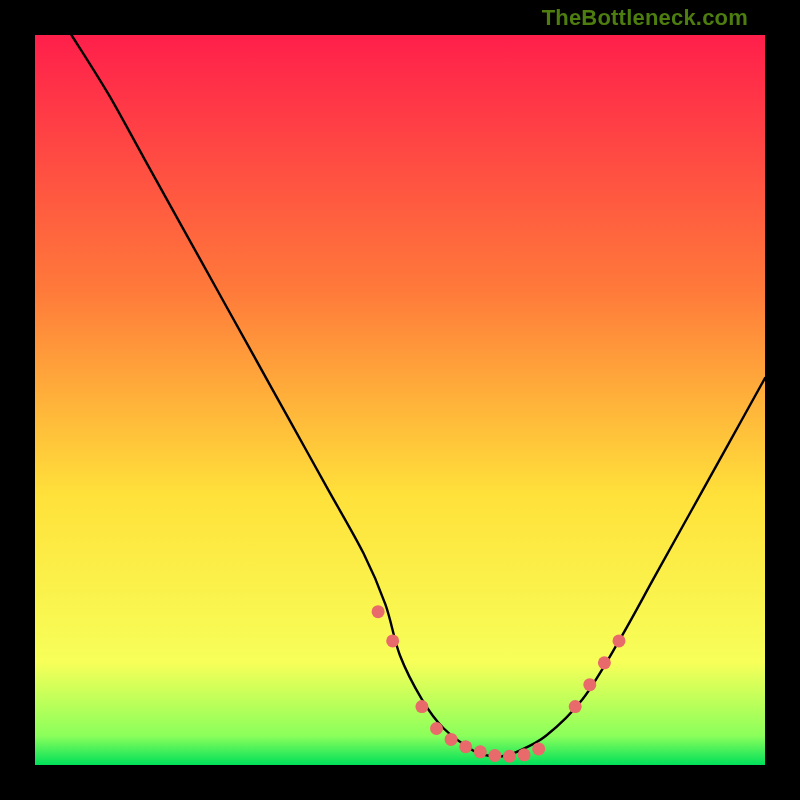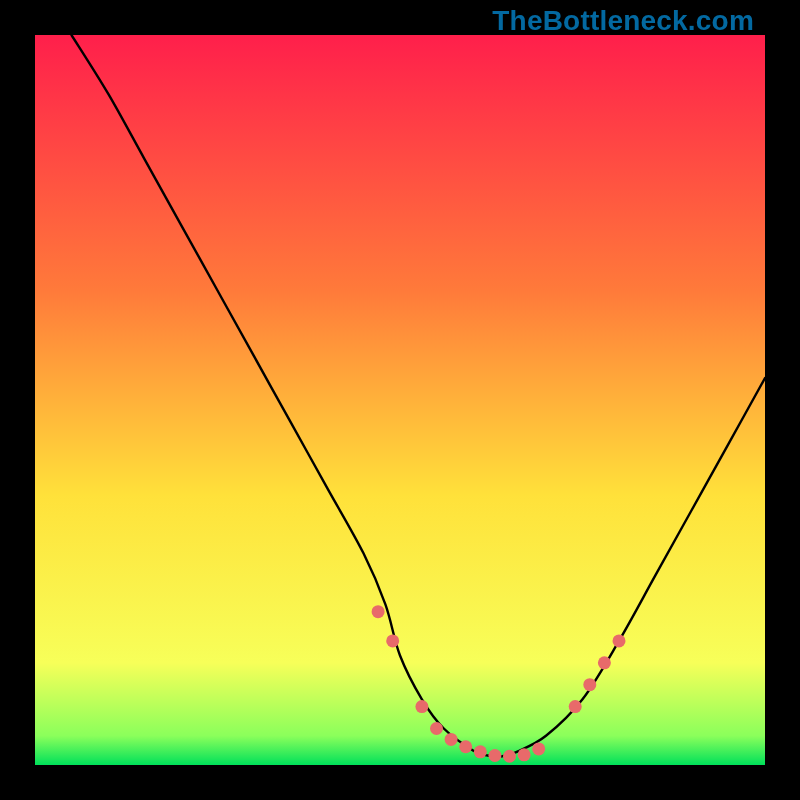--- a/index.html
+++ b/index.html
@@ -21,25 +21,25 @@
   .plot-area {
     position: absolute;
     left: 0;
     top: 0;
     width: 730px;
     height: 730px;
   }
   .watermark {
     position: absolute;
     top: 5px;
-    right: 46px;
+    right: 52px;
     font-family: Arial, Helvetica, sans-serif;
-    font-size: 28px;
+    font-size: 22px;
     font-weight: bold;
-    color: #0369a1;
+    color: #4d7c0f;
     letter-spacing: 0.2px;
   }
   svg {
     display: block;
   }
 </style>
 </head>
 <body>
 
 <div class="frame">

